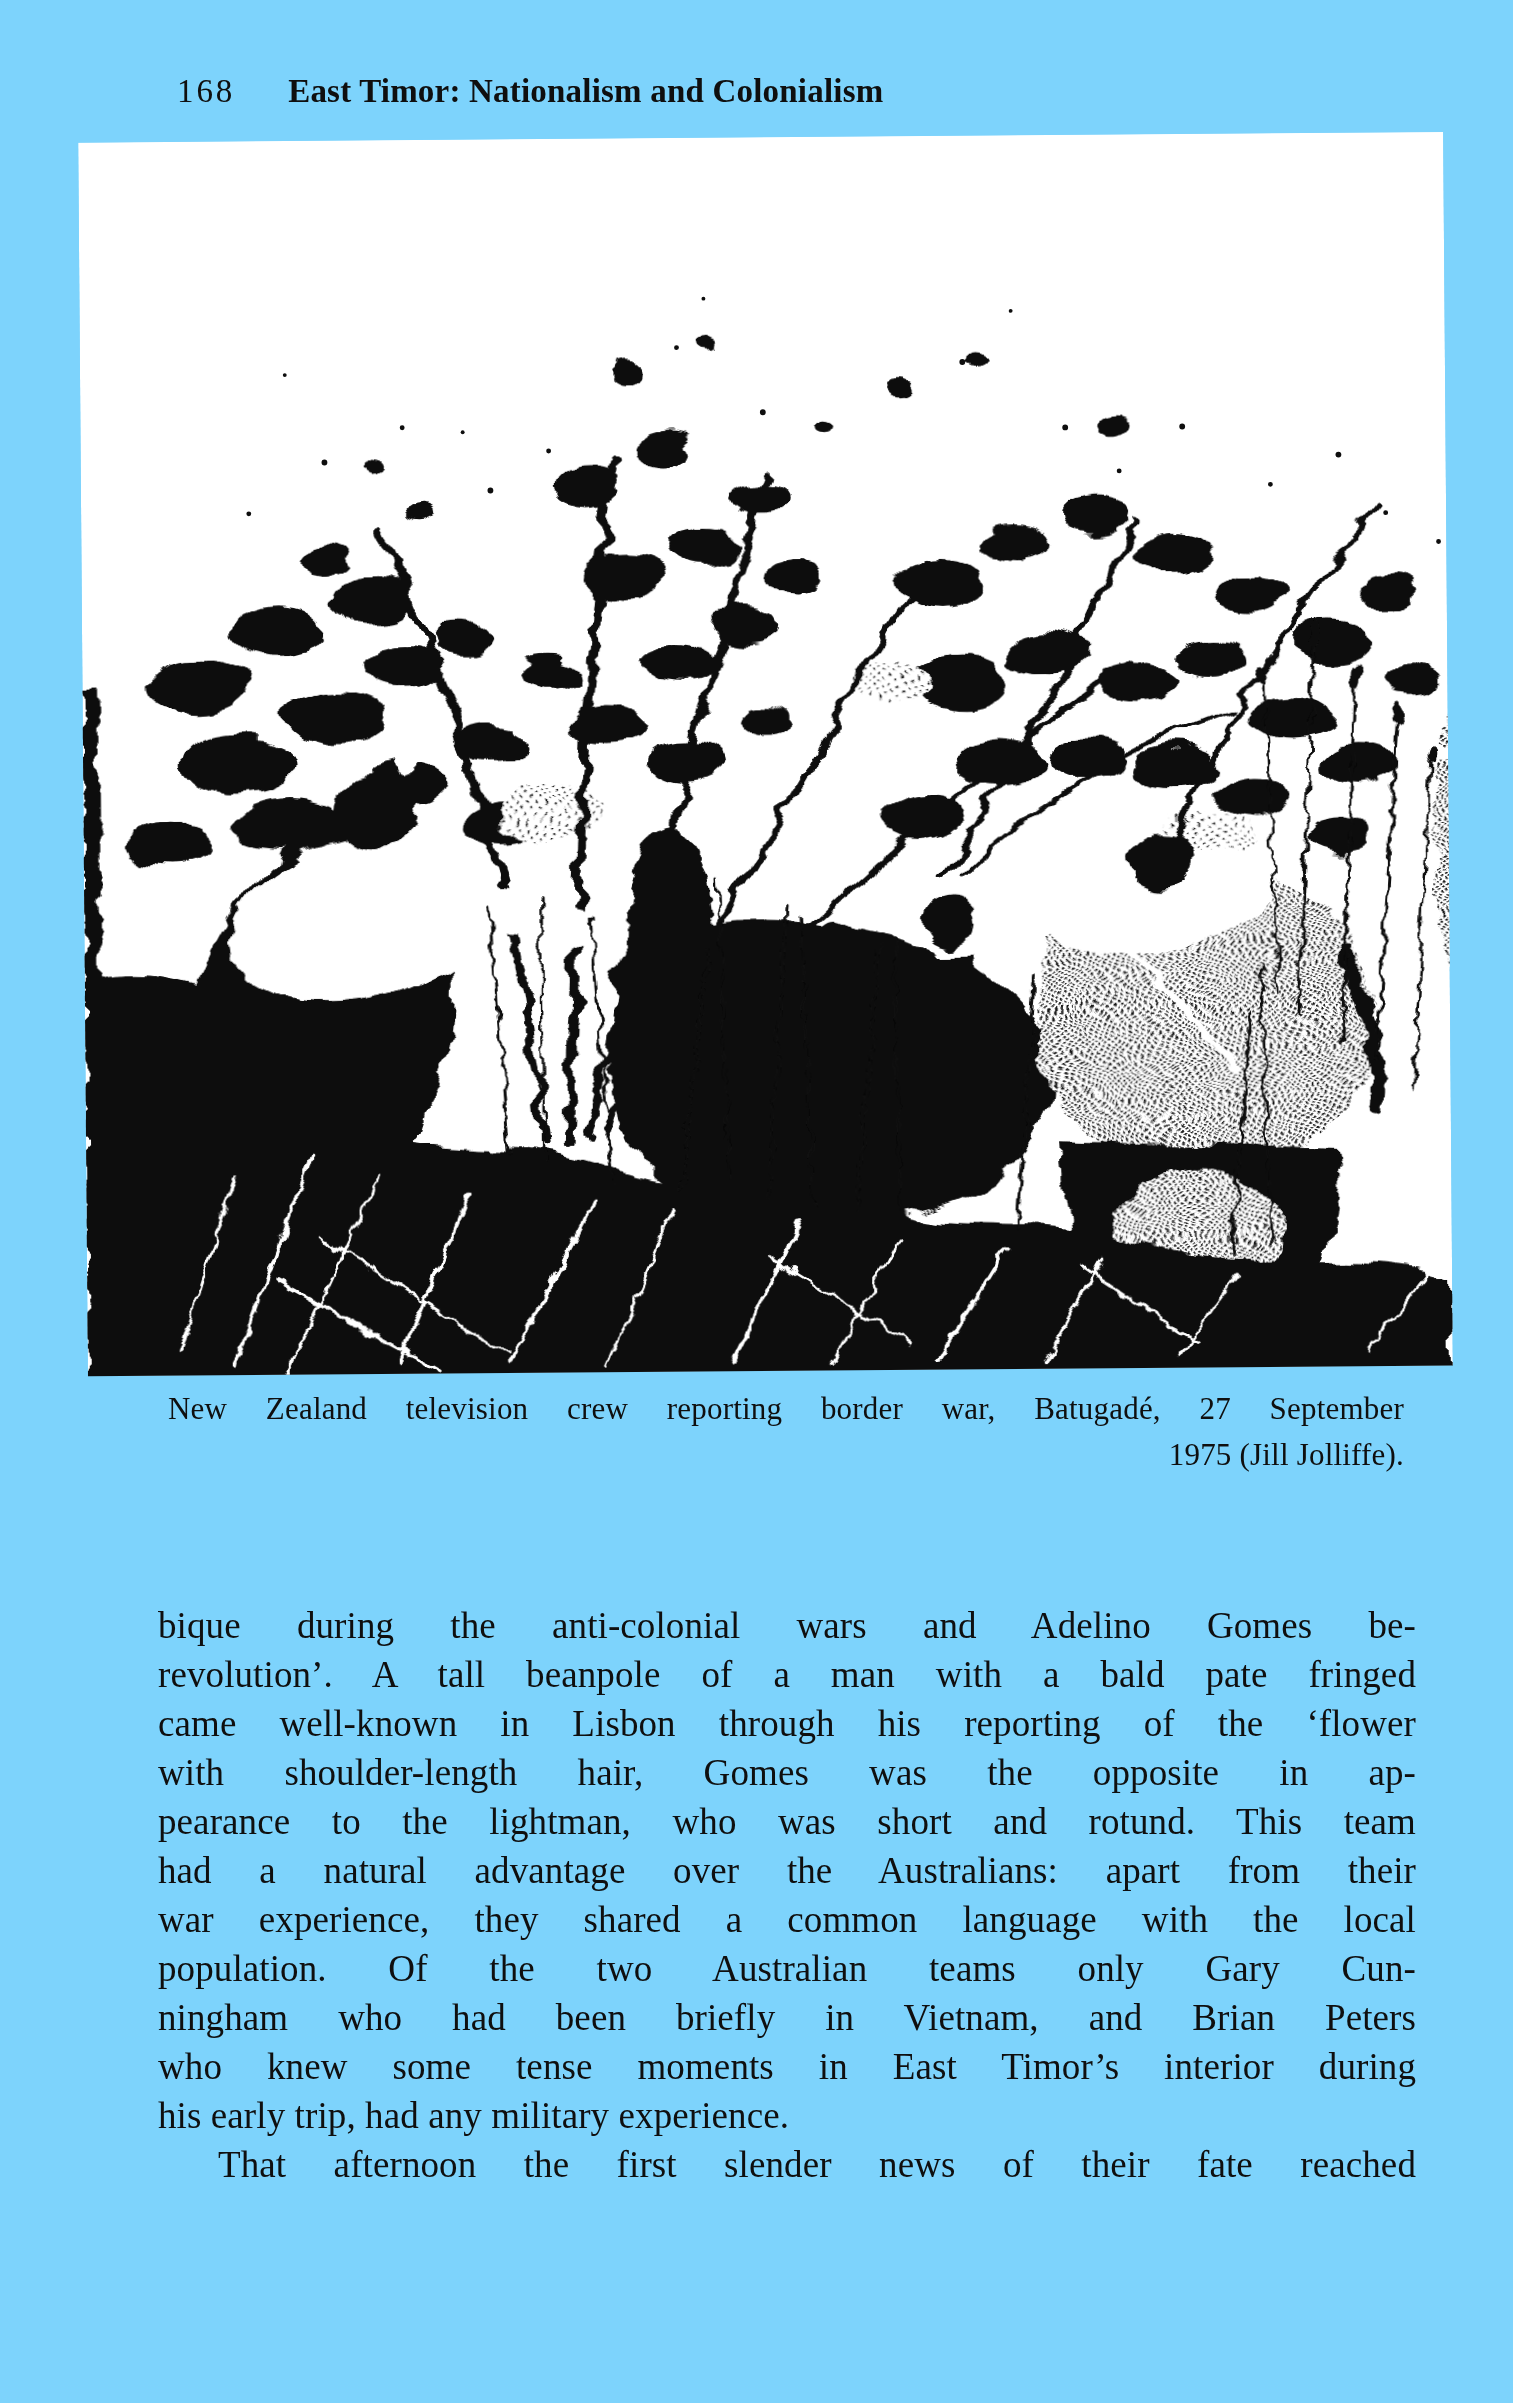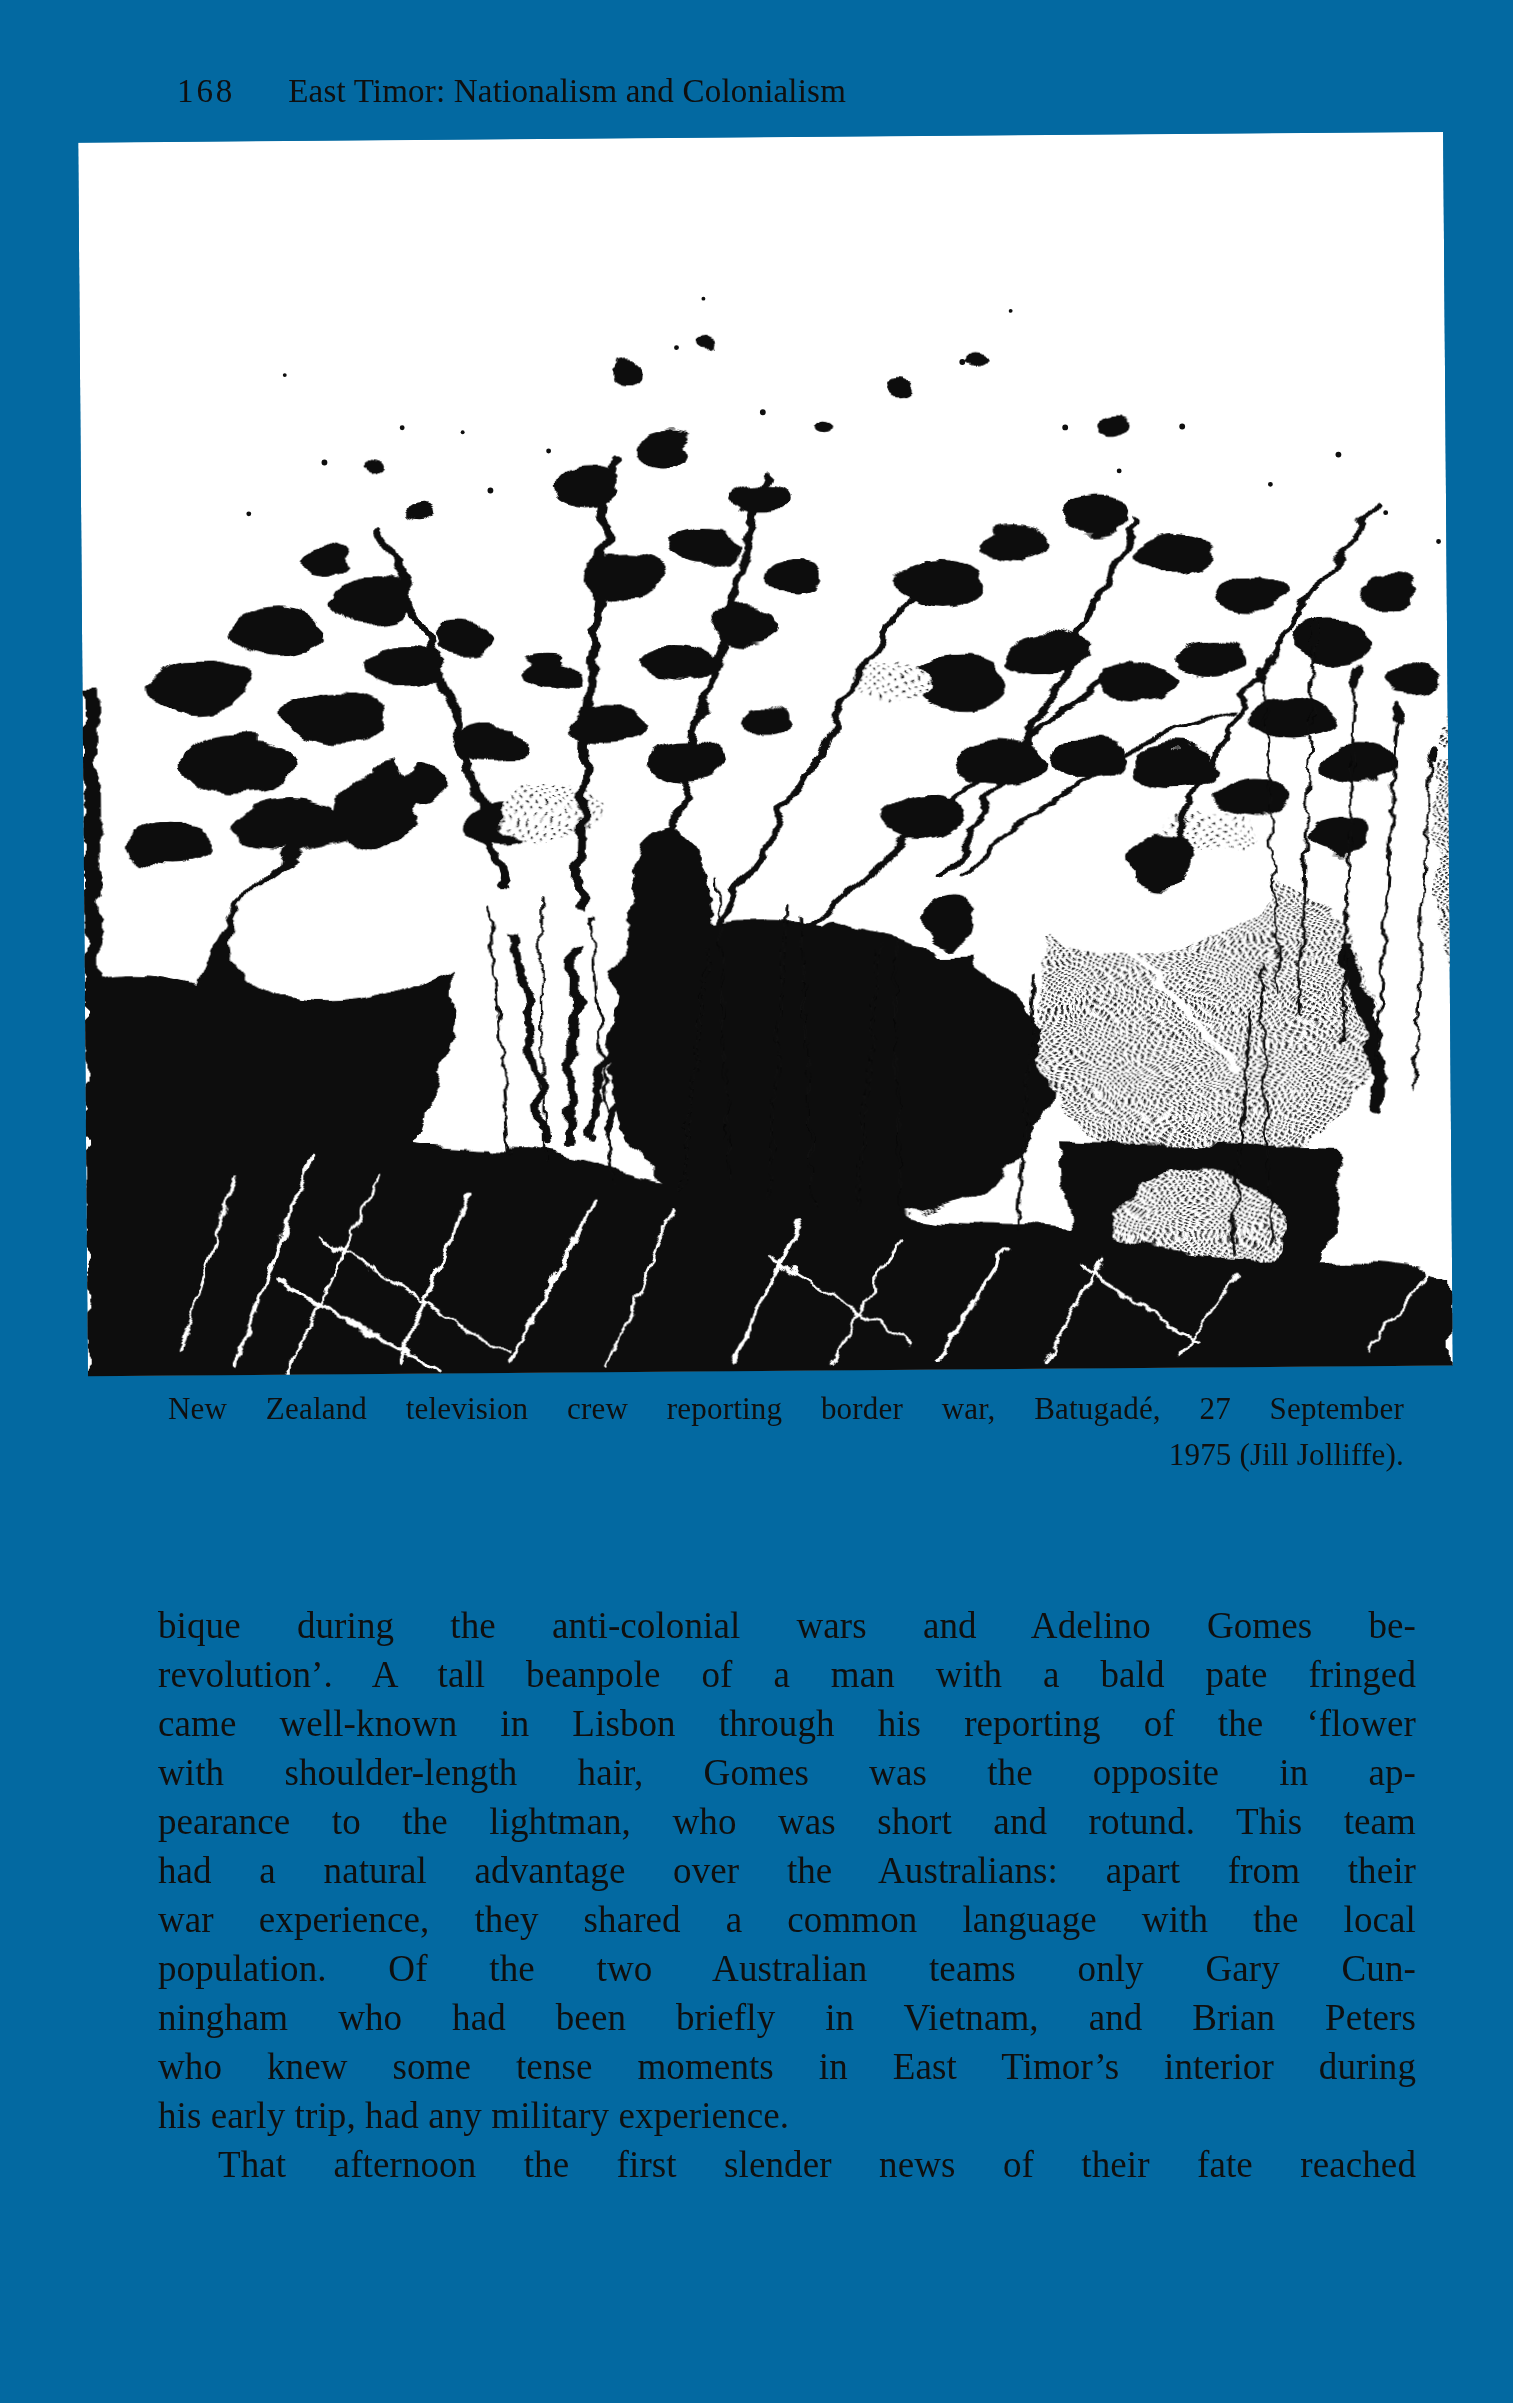--- a/index.html
+++ b/index.html
@@ -1,31 +1,31 @@
 <!DOCTYPE html>
 <html><head>
 <meta charset="utf-8">
 <style>
   html,body{margin:0;padding:0;background:#e8e8e4;}
   .page{
     position:relative;
     width:1514px;height:2403px;
     margin:0 auto;
-    background:#0369a1;
+    background:#7dd3fc;
     overflow:hidden;
     font-family:"Liberation Serif", serif;
     color:#0f0f0f;
   }
   .running-head{
     position:absolute;left:177px;top:72px;
     display:flex;align-items:baseline;gap:53px;
     font-size:33px;line-height:39px;white-space:nowrap;
   }
   .pagenum{font-weight:400;letter-spacing:2.9px;}
-  .running-title{font-weight:400;letter-spacing:0.2px;text-align:right;}
+  .running-title{font-weight:700;letter-spacing:0.2px;text-align:right;}
   .photo{
     position:absolute;left:83px;top:137px;margin:0;
     width:1365px;height:1234px;
     transform:rotate(-0.45deg);
   }
   .photo svg{display:block;width:1365px;height:1234px;}
   .caption{
     position:absolute;left:159px;top:1386px;width:1245px;
     font-size:31px;line-height:46px;letter-spacing:0.2px;
   }

